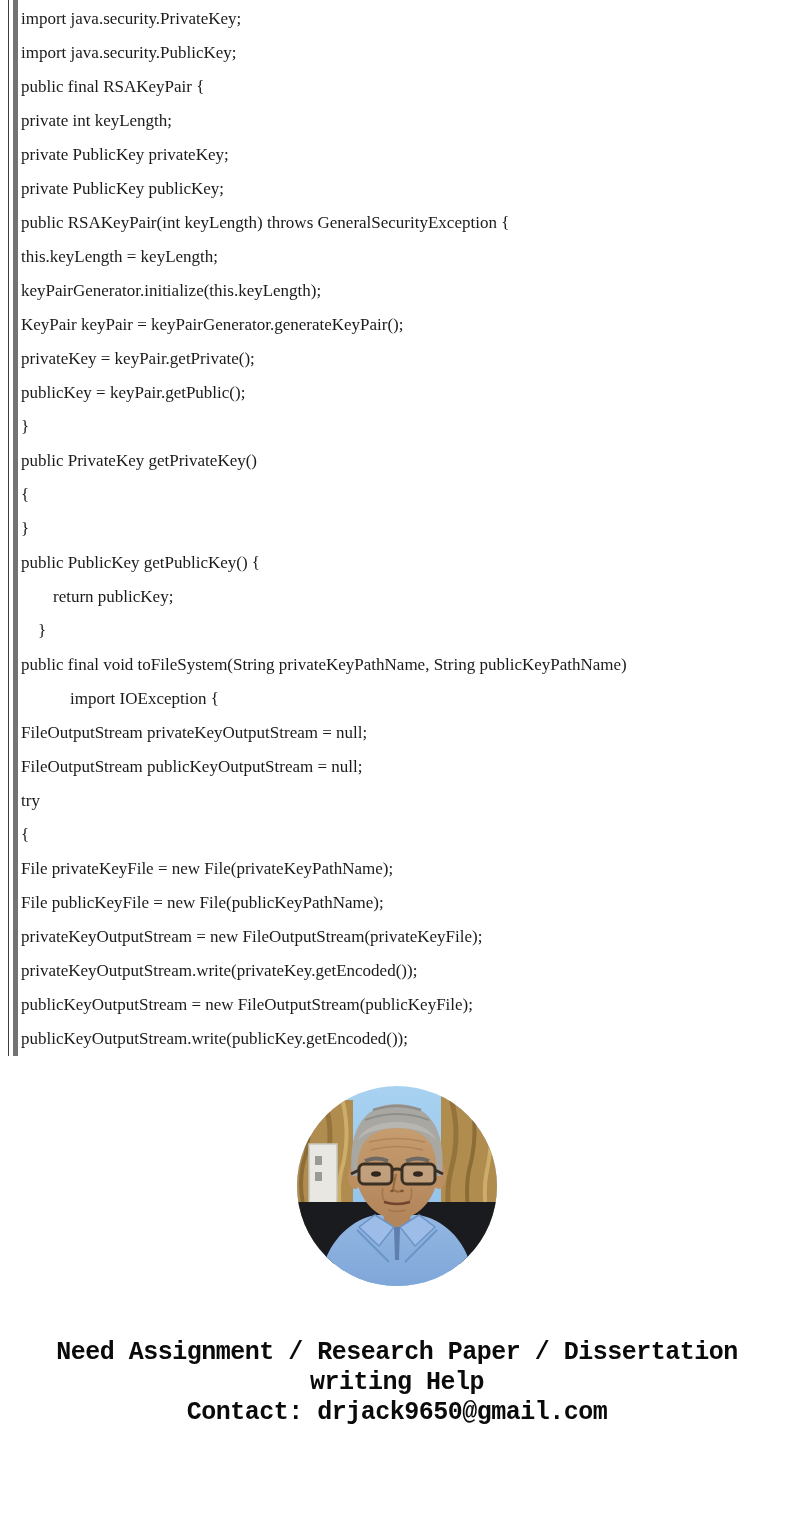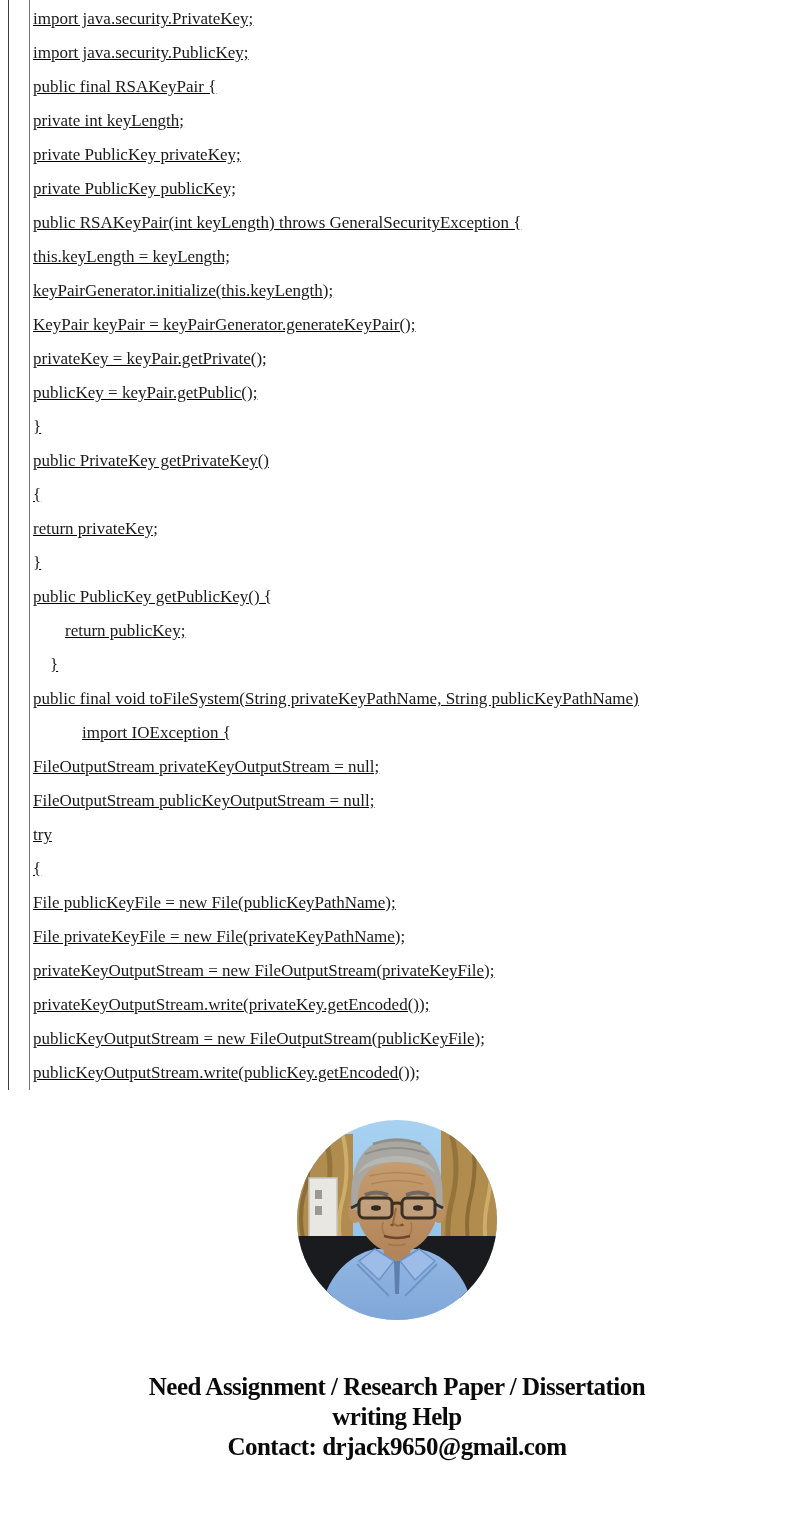--- a/index.html
+++ b/index.html
@@ -14,24 +14,23 @@
     font-family: "Liberation Serif", serif;
     overflow: hidden;
   }
 
   
   .code-quote {
     margin-left: 8px;
     border-left: 1px solid #3d3d3d;
   }
   .code-inner {
-    margin-left: 20px;
-    border-left: 1px solid #737373;
+    margin-left: 4px;
+    border-left: 5px solid #737373;
     padding: 2px 0 0 3px;
-    text-decoration: underline;
   }
   .code-line {
     margin: 0;
     height: 34px;
     line-height: 34px;
     font-family: "Liberation Serif", serif;
     font-size: 17px;
     color: #1a1a1a;
     white-space: pre;
   }
@@ -43,21 +42,21 @@
   .avatar-wrap {
     width: 204px;
     height: 204px;
     margin: 28px auto 0 auto;
   }
 
   
   .footer {
     margin-top: 50px;
     text-align: center;
-    font-family: Liberation Serif, serif;
+    font-family: Liberation Mono, monospace;
     font-weight: bold;
     font-size: 25px;
     line-height: 30px;
     letter-spacing: -0.5px;
     color: #0a0a0a;
   }
 </style>
 </head>
 <body>
 
@@ -71,33 +70,32 @@
     <p class="code-line">private PublicKey publicKey;</p>
     <p class="code-line">public RSAKeyPair(int keyLength) throws GeneralSecurityException {</p>
     <p class="code-line">this.keyLength = keyLength;</p>
     <p class="code-line">keyPairGenerator.initialize(this.keyLength);</p>
     <p class="code-line">KeyPair keyPair = keyPairGenerator.generateKeyPair();</p>
     <p class="code-line">privateKey = keyPair.getPrivate();</p>
     <p class="code-line">publicKey = keyPair.getPublic();</p>
     <p class="code-line">}</p>
     <p class="code-line">public PrivateKey getPrivateKey()</p>
     <p class="code-line">{</p>
-    <p class="code-line">return privateKey;</p>
     <p class="code-line">}</p>
     <p class="code-line">public PublicKey getPublicKey() {</p>
     <p class="code-line ind-1">return publicKey;</p>
     <p class="code-line ind-2">}</p>
     <p class="code-line">public final void toFileSystem(String privateKeyPathName, String publicKeyPathName)</p>
     <p class="code-line ind-3">import IOException {</p>
     <p class="code-line">FileOutputStream privateKeyOutputStream = null;</p>
     <p class="code-line">FileOutputStream publicKeyOutputStream = null;</p>
     <p class="code-line">try</p>
     <p class="code-line">{</p>
+    <p class="code-line">File privateKeyFile = new File(privateKeyPathName);</p>
     <p class="code-line">File publicKeyFile = new File(publicKeyPathName);</p>
-    <p class="code-line">File privateKeyFile = new File(privateKeyPathName);</p>
     <p class="code-line">privateKeyOutputStream = new FileOutputStream(privateKeyFile);</p>
     <p class="code-line">privateKeyOutputStream.write(privateKey.getEncoded());</p>
     <p class="code-line">publicKeyOutputStream = new FileOutputStream(publicKeyFile);</p>
     <p class="code-line">publicKeyOutputStream.write(publicKey.getEncoded());</p>
   </div>
 </div>
 
 <div class="avatar-wrap">
   <svg width="204" height="204" viewBox="0 0 204 204" aria-hidden="true">
     <defs>

